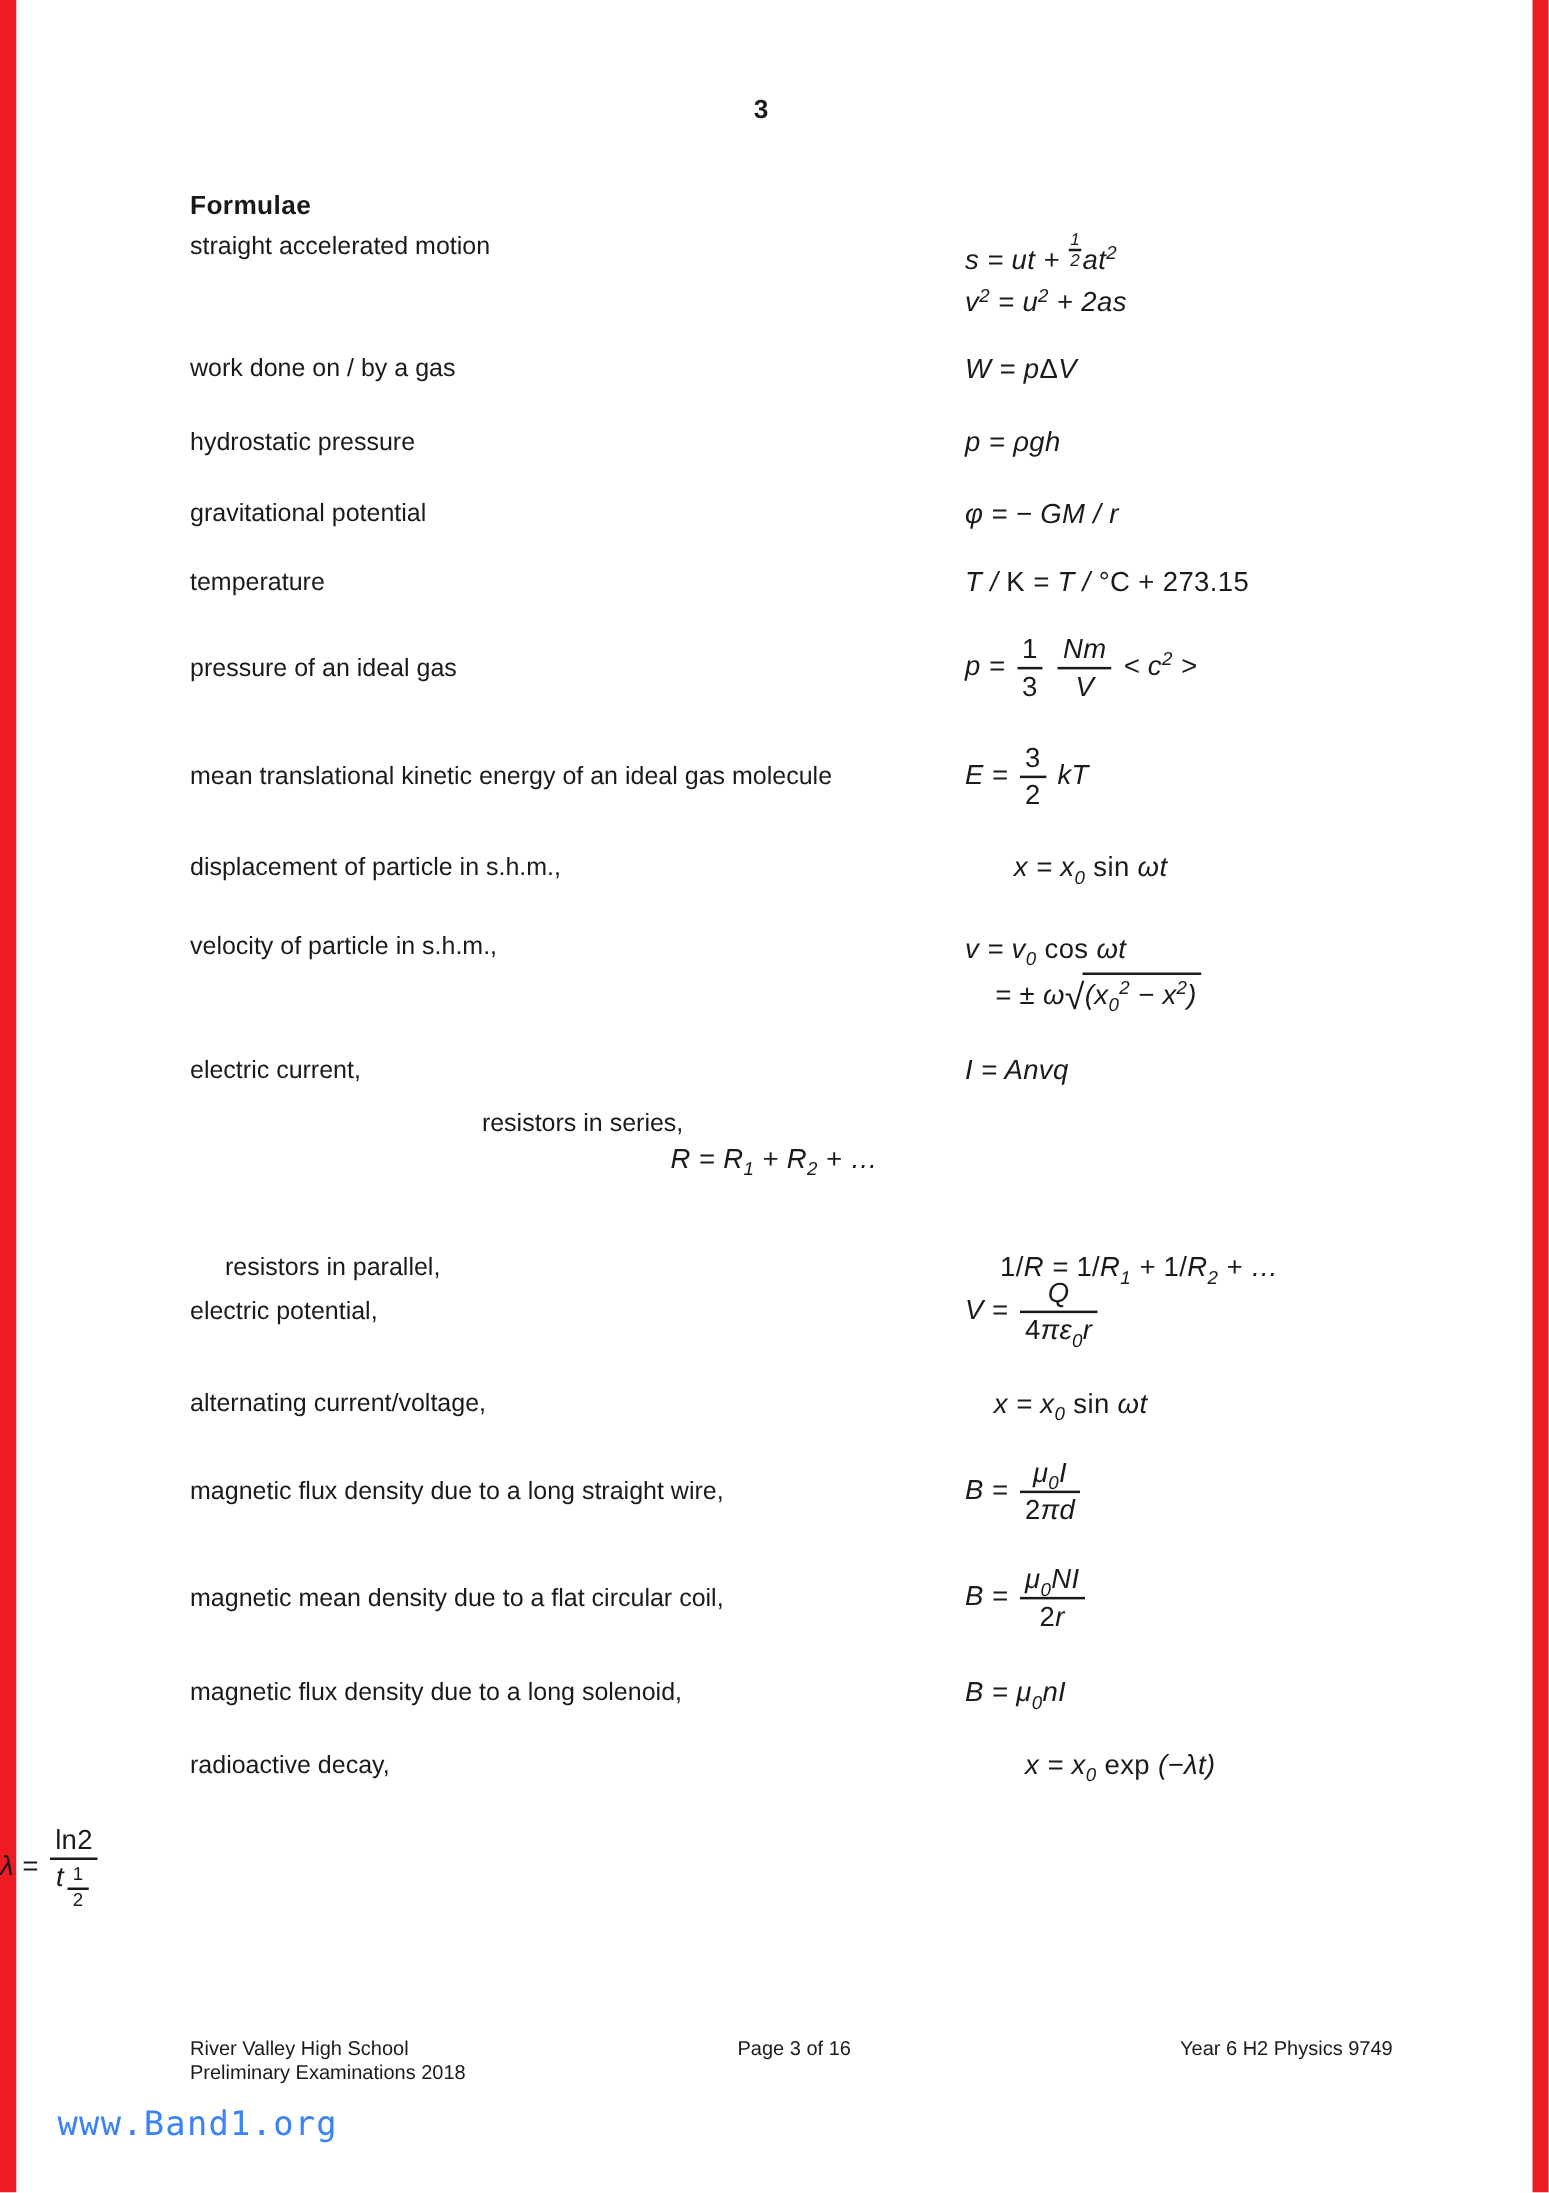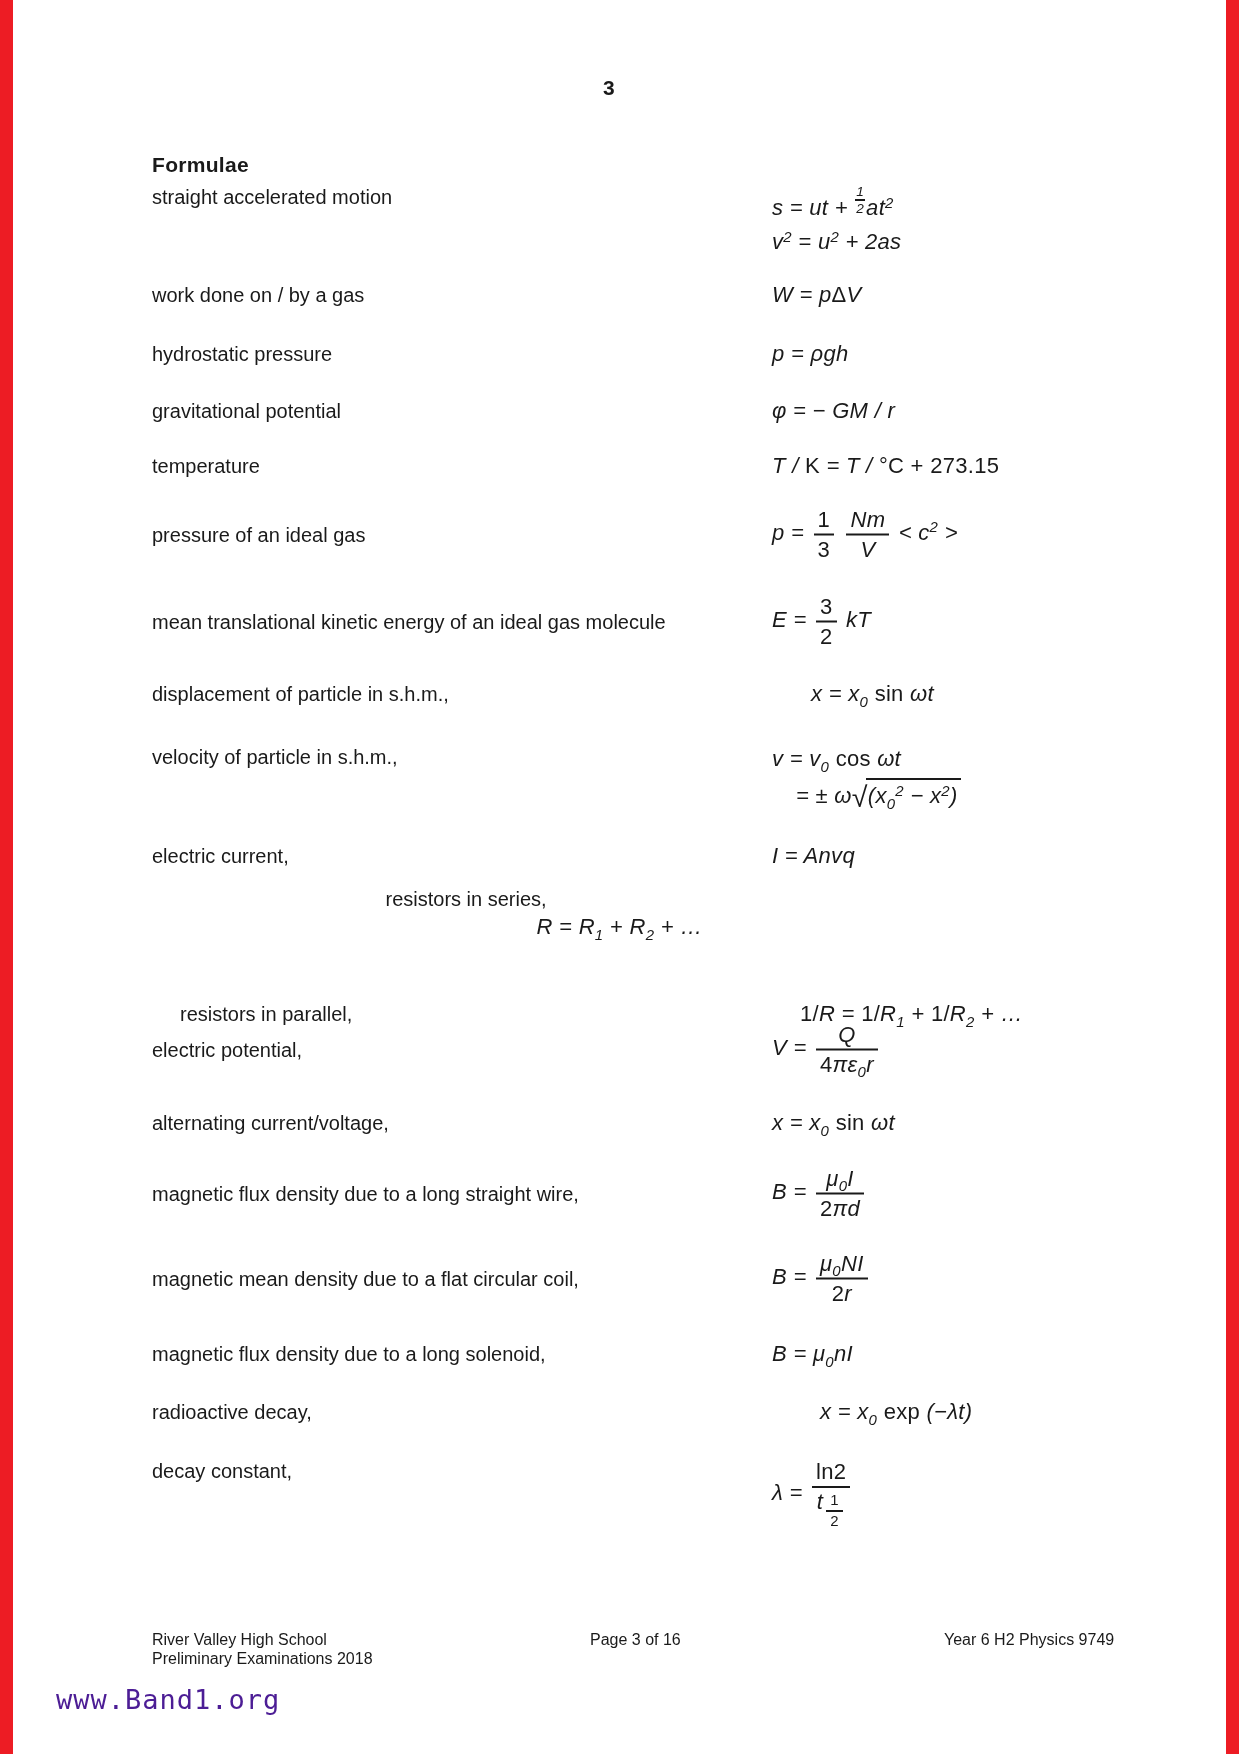--- a/index.html
+++ b/index.html
@@ -64,23 +64,23 @@
   }
   .footer-center {
     position:absolute; left:590px; top:1631px;
     font-size:16px;
   }
   .footer-right {
     position:absolute; left:944px; top:1631px;
     font-size:16px;
   }
   .watermark {
-    position:absolute; left:56px; top:1684px;
+    position:absolute; left:46px; top:1684px;
     font-family:"DejaVu Sans Mono", monospace;
-    font-size:27px; color:#4c1d95; letter-spacing:1px;
+    font-size:27px; color:#3b82f6; letter-spacing:1px;
   }
 </style>
 </head>
 <body>
 
 <div class="page">
 
   <div class="edge-bar left" style="background: rgb(237, 28, 36);"></div>
   <div class="edge-bar right" style="background: rgb(237, 28, 36);"></div>
 
@@ -162,21 +162,21 @@
         <div class="formula">
           <div class="formula-line"><span class="upright">1/</span>R = <span class="upright">1/</span>R<sub>1</sub> + <span class="upright">1/</span>R<sub>2</sub> + …</div>
         </div>
       </div>
       <div class="row" style="top: 1049px;">
         <div class="label">electric potential,</div>
         <div class="formula">
           <div class="formula-line">V = <span class="frac"><span class="num">Q</span><span class="den"><span class="upright">4</span>πε<sub>0</sub>r</span></span></div>
         </div>
       </div>
-      <div class="row" style="top: 1123px;">
+      <div class="row" style="top: 1123px; gap: 23px;">
         <div class="label">alternating current/voltage,</div>
         <div class="formula">
           <div class="formula-line">x = x<sub>0</sub> <span class="upright">sin</span> ωt</div>
         </div>
       </div>
       <div class="row" style="top: 1193px;">
         <div class="label">magnetic flux density due to a long straight wire,</div>
         <div class="formula">
           <div class="formula-line">B = <span class="frac"><span class="num">μ<sub>0</sub>I</span><span class="den"><span class="upright">2</span>πd</span></span></div>
         </div>
@@ -193,21 +193,20 @@
           <div class="formula-line">B = μ<sub>0</sub>nI</div>
         </div>
       </div>
       <div class="row" style="top: 1412px; gap: 48px;">
         <div class="label">radioactive decay,</div>
         <div class="formula">
           <div class="formula-line">x = x<sub>0</sub> <span class="upright">exp</span> (−λt)</div>
         </div>
       </div>
       <div class="row top-align" style="top: 1458px;">
-        <div class="label">decay constant,</div>
         <div class="formula">
           <div class="formula-line">λ = <span class="frac"><span class="num"><span class="upright">ln2</span></span><span class="den">t<sub><span class="frac"><span class="num"><span class="upright">1</span></span><span class="den"><span class="upright">2</span></span></span></sub></span></span></div>
         </div>
       </div>
     </div>
 
   <div class="footer-left">
     <div>River Valley High School</div>
     <div>Preliminary Examinations 2018</div>
   </div>

